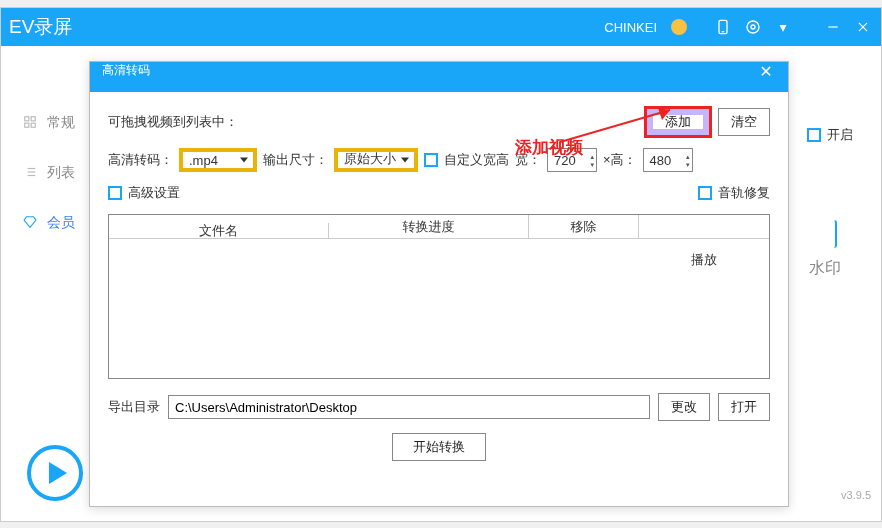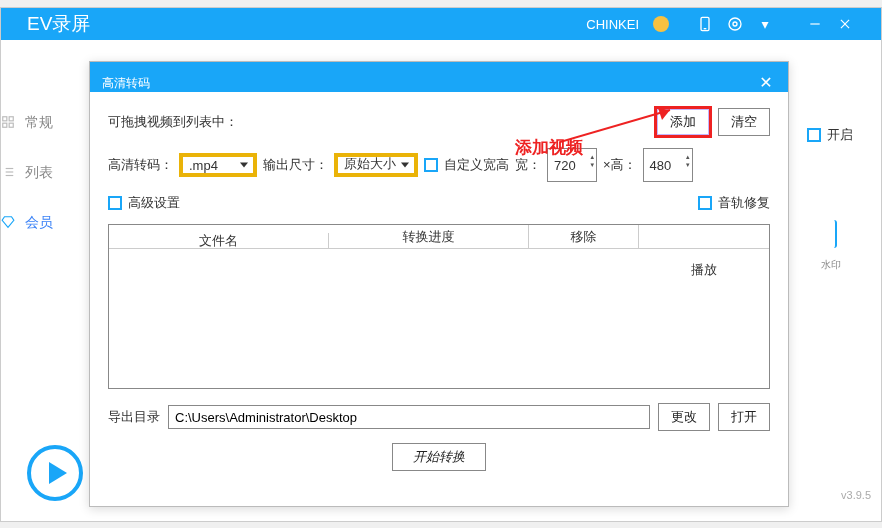--- a/index.html
+++ b/index.html
@@ -1,60 +1,60 @@
 <!DOCTYPE html>
 <html><head>
   <meta charset="utf-8">
   <style>
     * { box-sizing: border-box; margin: 0; padding: 0; font-family: "Microsoft YaHei", Arial, sans-serif; }
     body { width: 882px; height: 528px; background: #f0f0f0; position: relative; overflow: hidden; }
 
     
     .main-window { position: absolute; top: 7px; left: 0; right: 0; bottom: 6px; background: #fff; border: 1px solid #ccc; }
-    .titlebar { height: 32px; background: #19a6f8; display: flex; align-items: center; padding: 0 26px; color: #fff; }
+    .titlebar { height: 38px; background: #19a6f8; display: flex; align-items: center; padding: 0 8px; color: #fff; }
     .app-title { font-size: 19px; font-weight: normal; flex: 1; }
     .titlebar-right { display: flex; align-items: center; gap: 10px; }
     .user { font-size: 13px; }
     .coin { width:16px; height:16px; background:#f7c141; border-radius:50%; display:inline-block; vertical-align:middle; margin-left:4px; }
     .tb-icon { width: 20px; height: 20px; display:flex; align-items:center; justify-content:center; cursor:pointer; color:#fff; font-size:14px; }
     .tb-icon svg { stroke:#fff; fill:none; stroke-width:2; }
 
     .main-body { position:absolute; top:50px; bottom:0; left:0; right:0; background:#fff; }
     .sidebar { position:absolute; top:0; bottom:0; left:0; width:90px; background:#fff; padding-top:40px; }
-    .side-item { height:50px; display:flex; align-items:center; gap:8px; color:#888; font-size:14px; cursor:pointer; }
+    .side-item { height:50px; display:flex; align-items:center; gap:8px; padding-left:22px; color:#888; font-size:14px; cursor:pointer; }
     .side-item.active { color:#3b82f6; background:#fff; position:relative; }
     .side-item .sic { width:16px; height:16px; display:inline-flex; }
 
     .main-content { position:absolute; left:90px; right:0; top:0; bottom:0; padding:40px 30px 0 0; }
     .main-content .rightbox { position:absolute; right:28px; top:68px; display:flex; align-items:center; gap:6px; color:#333; font-size:13px;}
     .checkbox { width:14px; height:14px; border:2px solid #19a6f8; display:inline-block; }
 
     .play-button { position:absolute; left:26px; bottom:20px; width:56px; height:56px; border:4px solid #19a6f8; border-radius:50%; display:flex; align-items:center; justify-content:center; }
     .play-button::after { content:''; width:0; height:0; border-left:18px solid #19a6f8; border-top:11px solid transparent; border-bottom:11px solid transparent; margin-left:5px; }
 
     .version { position:absolute; right:10px; bottom:20px; color:#aaa; font-size:11px; }
 
     
     .dialog { position:absolute; top:61px; left:89px; width:700px; height:446px; background:#fff; border:1px solid #bbb; box-shadow:0 2px 10px rgba(0,0,0,.15); }
-    .dlg-head { height:30px; background:#19a6f8; color:#fff; display:flex; align-items:flex-end; padding:0 12px; font-size:12px; }
+    .dlg-head { height:30px; background:#19a6f8; color:#fff; display:flex; align-items:flex-start; padding:0 12px; font-size:12px; }
     .dlg-head .spacer { flex:1; }
     .dlg-close { cursor:pointer; color:#fff; font-size:16px; width:20px; text-align:center; }
 
     .dlg-body { padding:16px 18px 10px 18px; font-size:13px; color:#333; }
 
     .row { display:flex; align-items:center; margin-bottom:12px; gap:6px; }
     .row1 { justify-content:space-between; }
     .row1-left { }
     .row1-right { display:flex; gap:8px; }
     .btn { height:28px; padding:0 12px; border:1px solid #888; background:#fff; cursor:pointer; font-size:13px; display:inline-flex; align-items:center; color:#222; }
-    .btn.highlight { outline:3px solid #e22; outline-offset:-1px; border:2px solid #c4b5fd;font-family:Liberation Mono, monospace;}
+    .btn.highlight { outline:3px solid #e22; outline-offset:-1px; border:7px solid #c4b5fd;font-family:Liberation Mono, monospace;}
 
     .select { height:24px; border:4px solid #eab308; background:#fff; padding:0 18px 0 6px; font-size:13px; display:inline-flex; align-items:flex-end; position:relative; min-width:78px; }
     .select::after{ content:''; position:absolute; right:5px; top:50%; width:0;height:0;border-left:4px solid transparent;border-right:4px solid transparent;border-top:5px solid #333; transform:translateY(-50%);}
-    .spin { height:34px; border:1px solid #888; background:#fff; display:inline-flex; align-items:center; padding:0 16px 0 6px; position:relative; min-width:50px; font-size:13px;}
+    .spin { height:24px; border:1px solid #888; background:#fff; display:inline-flex; align-items:center; padding:0 16px 0 6px; position:relative; min-width:50px; font-size:13px;}
     .spin::after{ content:'▴\A▾'; white-space:pre; position:absolute; right:2px; top:0; font-size:7px; line-height:8px; color:#555; padding-top:4px;}
 
     .row3 { justify-content:space-between;gap:24px; }
     .chk { display:inline-flex; align-items:center; gap:6px; }
 
     .table { border:1px solid #888; height:165px; margin-bottom:14px; }
     .thead { display:flex; height:24px; border-bottom:1px solid #ccc; }
     .thead div { border-right:1px solid #ccc; display:flex; align-items:center; justify-content:center; font-size:13px; color:#333;}
     .thead div:last-child { border-right:none; }
     .c1{flex:0 0 220px;margin-top:8px;} .c2{flex:0 0 200px;} .c3{flex:0 0 110px;} .c4{flex:1;margin-top:45px;}
@@ -141,21 +141,21 @@
           </span>
         <span>会员</span>
       </div>
     </div>
 
     <div class="main-content">
       <div class="rightbox">
         <span class="checkbox"></span>
         <span>开启</span>
       </div>
-      <div style="position:absolute; right:40px; top:200px; color:#888; font-size:10px;">水印</div>
+      <div style="position:absolute; right:40px; top:200px; color:#888; font-size:16px;">水印</div>
       <div style="position:absolute; right:44px; top:162px; width:28px;height:28px;border:2px solid #19a6f8; border-radius:3px; border-left:none;border-bottom:none;border-top:none;"></div>
     </div>
 
     <div class="play-button"></div>
     <div class="version">v3.9.5</div>
   </div>
 </div>
 
 <div class="dialog">
   <div class="dlg-head">
@@ -217,21 +217,21 @@
     </div>
 
     <div class="row-out">
       <span>导出目录</span>
       <input value="C:\Users\Administrator\Desktop" style="">
       <span class="btn">更改</span>
       <span class="btn">打开</span>
     </div>
 
     <div class="row-start">
-      <span class="btn" style="padding:8px 20px;font-style:italic;">开始转换</span>
+      <span class="btn" style="padding:8px 20px;">开始转换</span>
     </div>
 
   </div>
 </div>
 
 <div class="annotation" style="top:136px; left:515px;">添加视频</div>
 <div class="arrow" style="top:100px; left:560px;">
   <svg width="130" height="50">
     <line x1="0" y1="42" x2="110" y2="10"></line>
     <polygon points="110,10 98,8 102,20"></polygon>

